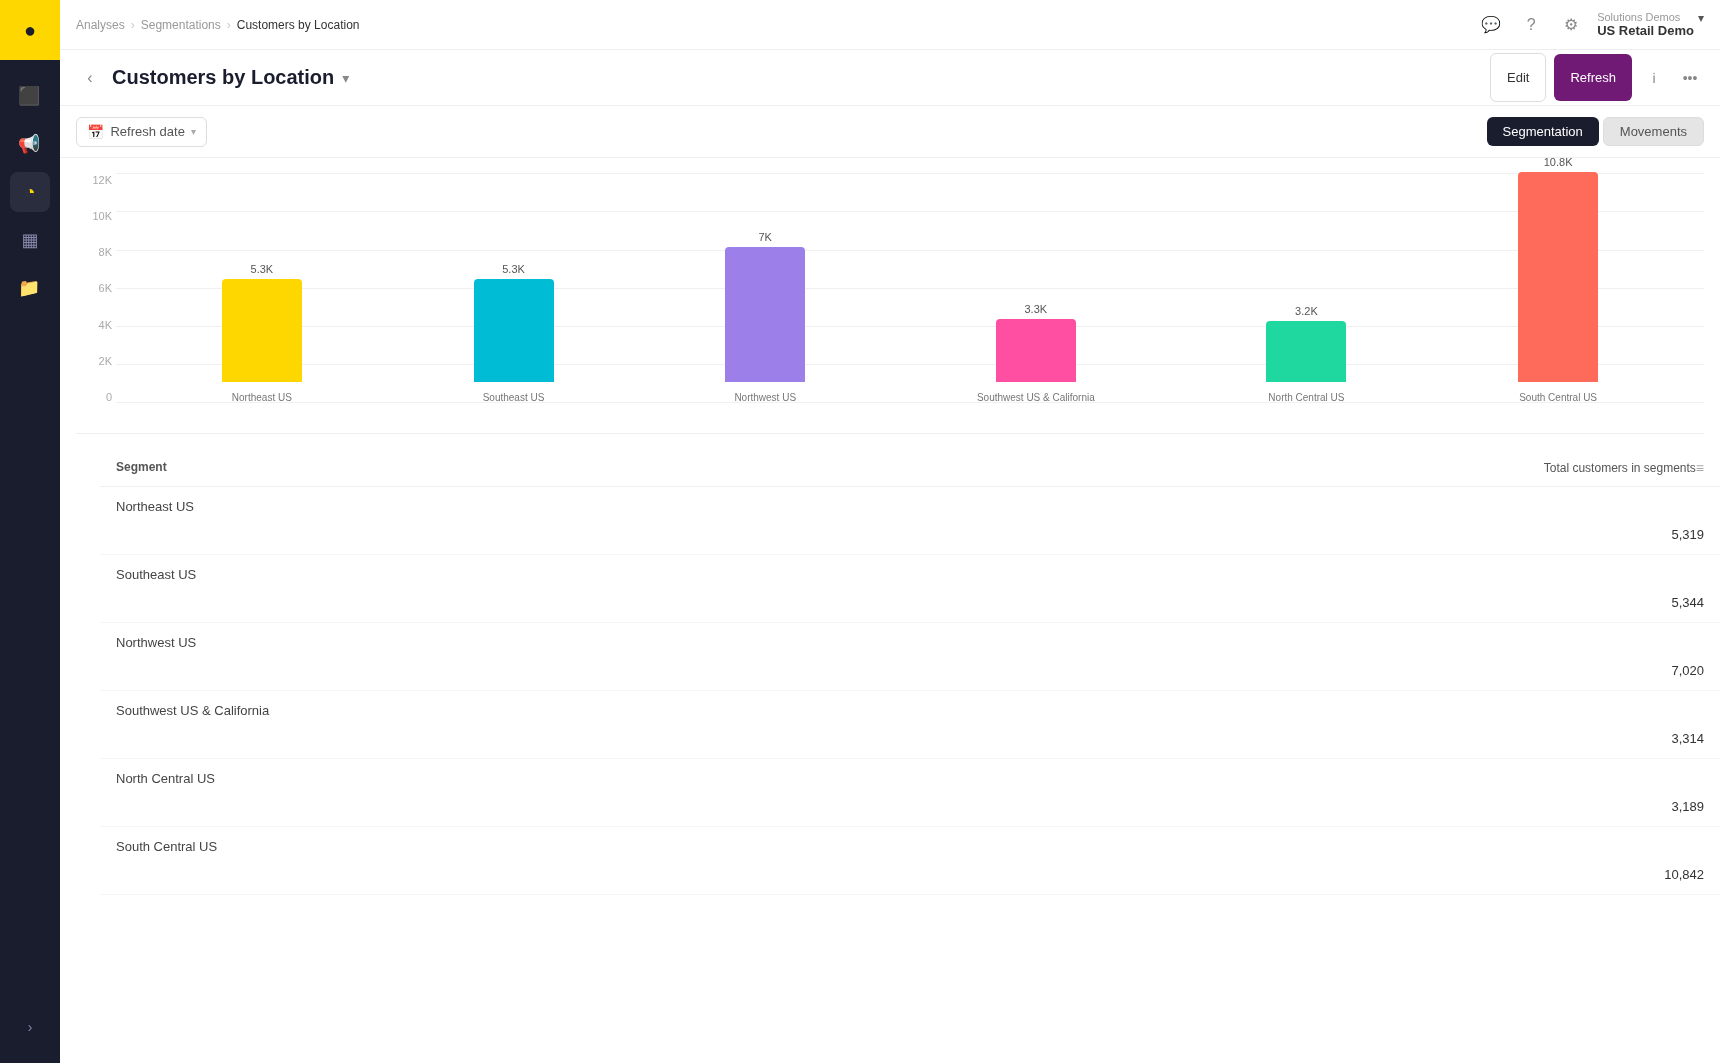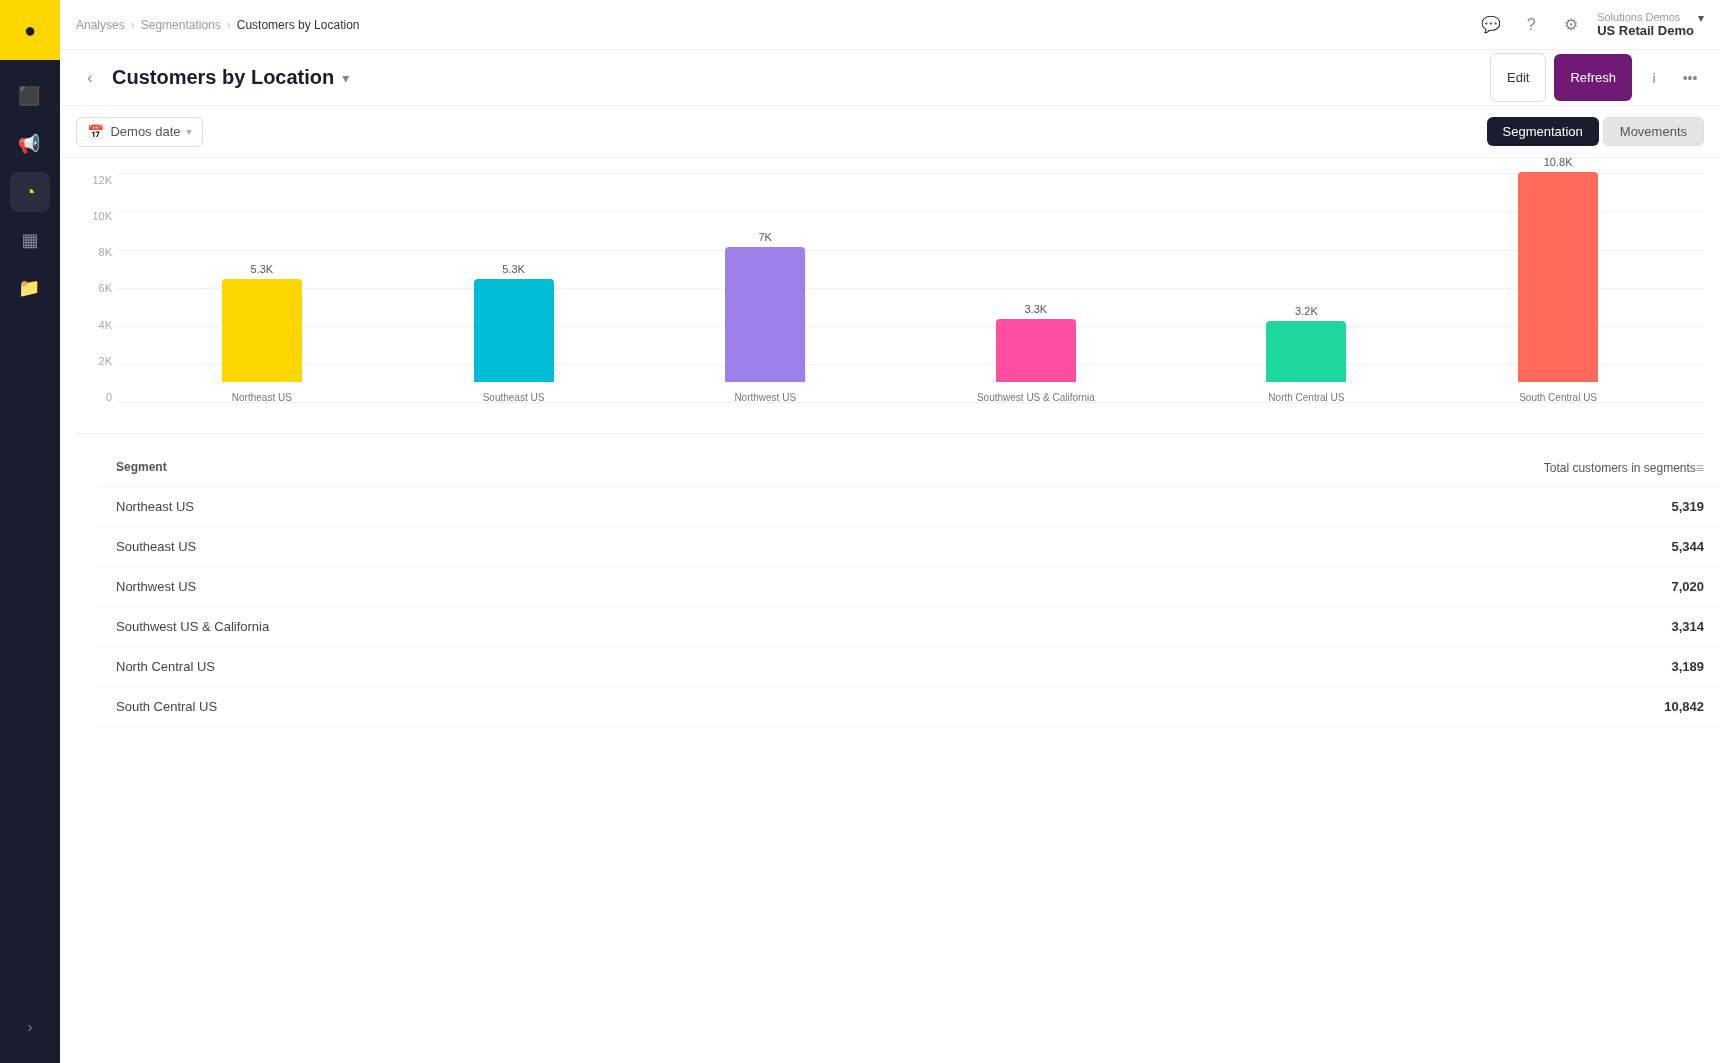--- a/index.html
+++ b/index.html
@@ -373,21 +373,22 @@
       justify-content: space-between;
       padding: 12px 16px;
       border-bottom: 1px solid #f5f5f5;
       font-size: 13px;
     }
     .row-label {
       color: #444;
     }
     .row-value {
       color: #333;
-      font-weight: 700;
+      font-weight: 400;
+      margin-top: 28px;
     }
 
     
     .deco {
       position: fixed;
       z-index: 0;
       pointer-events: none;
     }
   </style>
 </head>
@@ -462,21 +463,21 @@
         <button class="btn btn-edit">Edit</button>
         <button class="btn btn-refresh">Refresh</button>
         <div class="header-icon">ℹ</div>
         <div class="header-icon">•••</div>
       </div>
     </div>
 
     <div class="toolbar">
       <div class="date-select">
         <span class="date-icon">📅</span>
-        <span>Demos date</span>
+        <span>Refresh date</span>
         <span style="font-size:10px;color:#aaa;">▾</span>
       </div>
       <div class="tab-group">
         <button class="tab-btn active">Segmentation</button>
         <button class="tab-btn inactive">Movements</button>
       </div>
     </div>
 
     <div class="chart-area">
       <div class="chart-wrapper">

